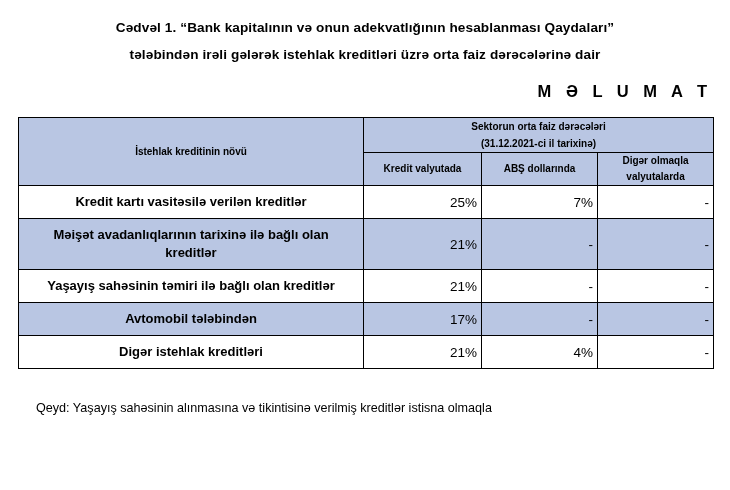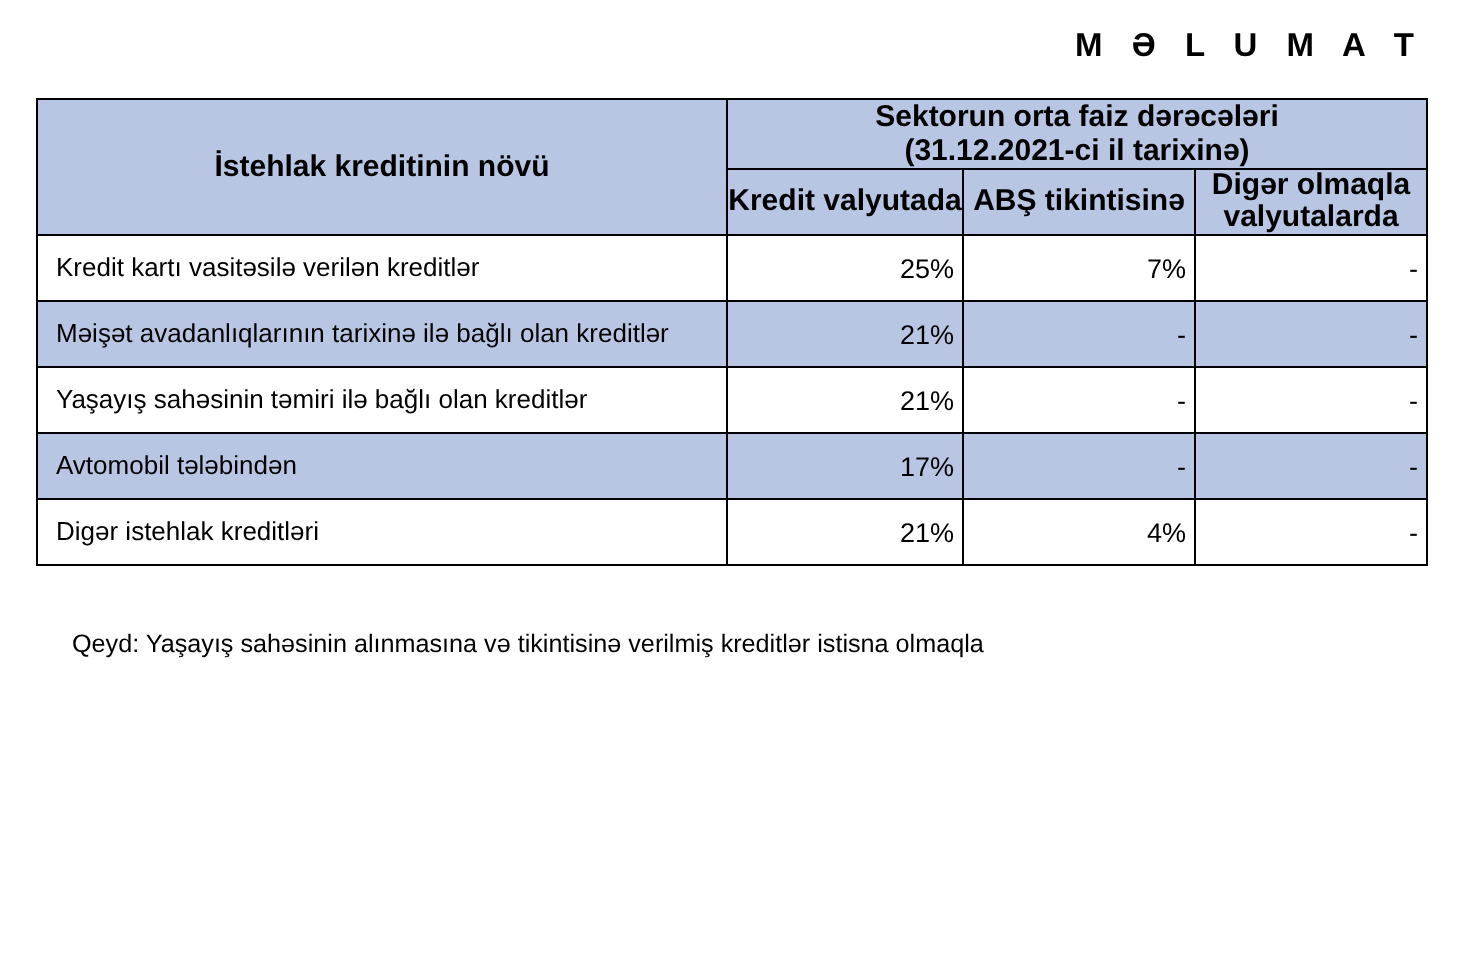--- a/index.html
+++ b/index.html
@@ -45,21 +45,21 @@
     margin: 0 auto;
     table-layout: fixed;
   }
   table.data-table th,
   table.data-table td {
     border: 1px solid #000000;
     padding: 0;
   }
   thead th {
     background: #b9c6e3;
-    font-size: 15px;
+    font-size: 10px;
     font-weight: bold;
     text-align: center;
     vertical-align: middle;
     line-height: 17px;
     padding: 5px 6px;
   }
   th.type-head {
     width: 344px;
     padding: 4px 10px;
   }
@@ -68,22 +68,22 @@
   }
   th.sub-head {
     padding: 6px 4px;
     line-height: 16px;
   }
   col.c-milli { width: 118px; }
   col.c-usd { width: 116px; }
   col.c-other { width: 116px; }
   tbody td.label {
     font-size: 13px;
-    font-weight: normal;
-    text-align: left;
+    font-weight: bold;
+    text-align: center;
     padding: 7px 9px;
     line-height: 18px;
     vertical-align: middle;
   }
   tbody td.value {
     font-size: 13.5px;
     text-align: right;
     vertical-align: middle;
     padding: 7px 4px;
   }
@@ -97,41 +97,45 @@
     margin-top: 32px;
     font-size: 12.6px;
     padding-left: 18px;
   }
 </style>
 </head>
 <body>
 
 <div class="page">
 
+  <div class="title-block">
+    <div class="title-line">Cədvəl 1. “Bank kapitalının və onun adekvatlığının hesablanması Qaydaları”</div>
+    <div class="title-line">tələbindən irəli gələrək istehlak kreditləri üzrə orta faiz dərəcələrinə dair</div>
+  </div>
 
   <div class="subtitle">M Ə L U M A T</div>
 
   <table class="data-table">
     <colgroup>
       <col class="c-type">
       <col class="c-milli">
       <col class="c-usd">
       <col class="c-other">
     </colgroup>
     <thead>
       <tr>
         <th class="type-head" rowspan="2">İstehlak kreditinin növü</th>
         <th class="group-head" colspan="3">
           <div>Sektorun orta faiz dərəcələri</div>
           <div>(31.12.2021-ci il tarixinə)</div>
         </th>
       </tr>
       <tr>
         <th class="sub-head">Kredit valyutada</th>
-        <th class="sub-head">ABŞ tikintisinə</th>
+        <th class="sub-head">ABŞ dollarında</th>
         <th class="sub-head">Digər olmaqla valyutalarda</th>
       </tr>
     </thead>
     <tbody>
       <tr class="plain">
         <td class="label">Kredit kartı vasitəsilə verilən kreditlər</td>
         <td class="value">25%</td>
         <td class="value">7%</td>
         <td class="value">-</td>
       </tr>

